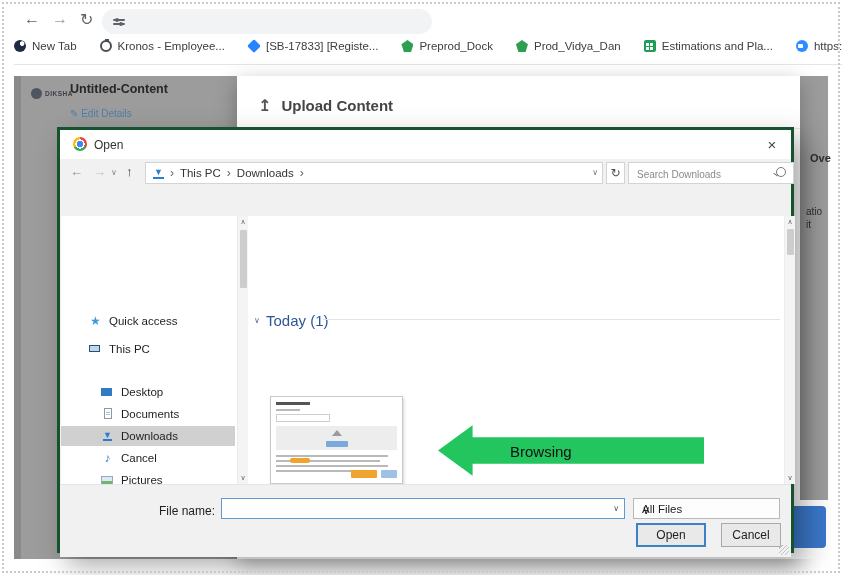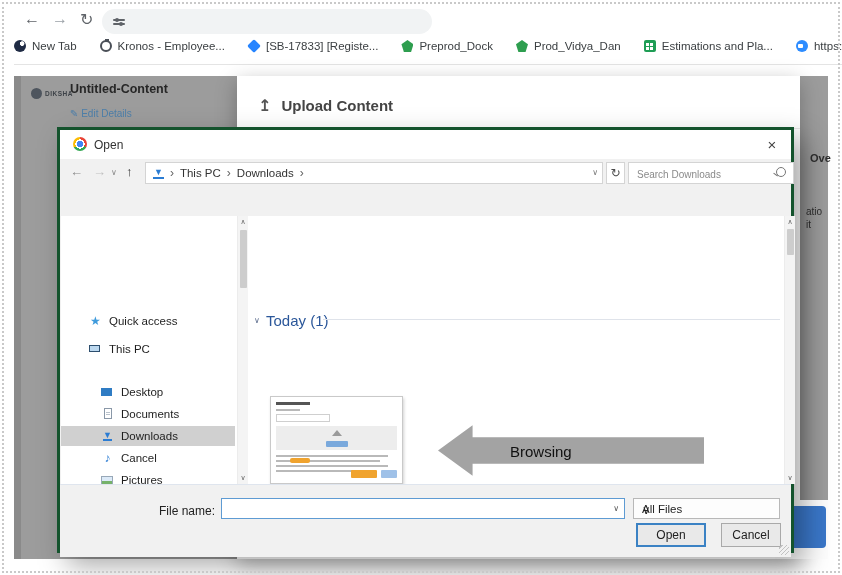--- a/index.html
+++ b/index.html
@@ -135,21 +135,21 @@
   .ft-select{position:absolute;left:573px;top:13px;width:147px;height:21px;background:#fdfdfd;border:1px solid #b8b8b8;box-sizing:border-box;}
   .ft-select span{position:absolute;left:8px;top:4px;font-size:11.5px;color:#222;}
   .btn{position:absolute;top:38px;height:24px;background:#e9e9e9;border:1px solid #a9a9a9;box-sizing:border-box;
        text-align:center;line-height:22px;font-size:12px;color:#222;}
   .btn-open{left:576px;width:70px;border:2px solid #3b82c4;line-height:20px;}
   .btn-cancel{left:661px;width:60px;}
   .grip{position:absolute;right:2px;bottom:2px;width:10px;height:10px;
         background:repeating-linear-gradient(135deg,rgba(0,0,0,0) 0 2px,#c2c2c2 2px 3px);}
 
   
-  .arrow{position:absolute;left:438px;top:423px;width:266px;height:55px;background:#a3a3a3;
+  .arrow{position:absolute;left:438px;top:423px;width:266px;height:55px;background:#22c55e;
          clip-path:polygon(0 50%,13% 4%,13% 26%,100% 26%,100% 74%,13% 74%,13% 96%);
          filter:drop-shadow(0 0 1px rgba(0,0,0,.85));z-index:8;}
   .arrow span{position:absolute;left:72px;top:50%;transform:translateY(-50%);font-size:15px;color:#111;}
 </style>
 </head>
 <body>
 
 <span class="nav-glyph" style="left:24px">←</span>
 <span class="nav-glyph" style="left:52px;color:#9aa0a6">→</span>
 <span class="nav-glyph" style="left:80px">↻</span>

